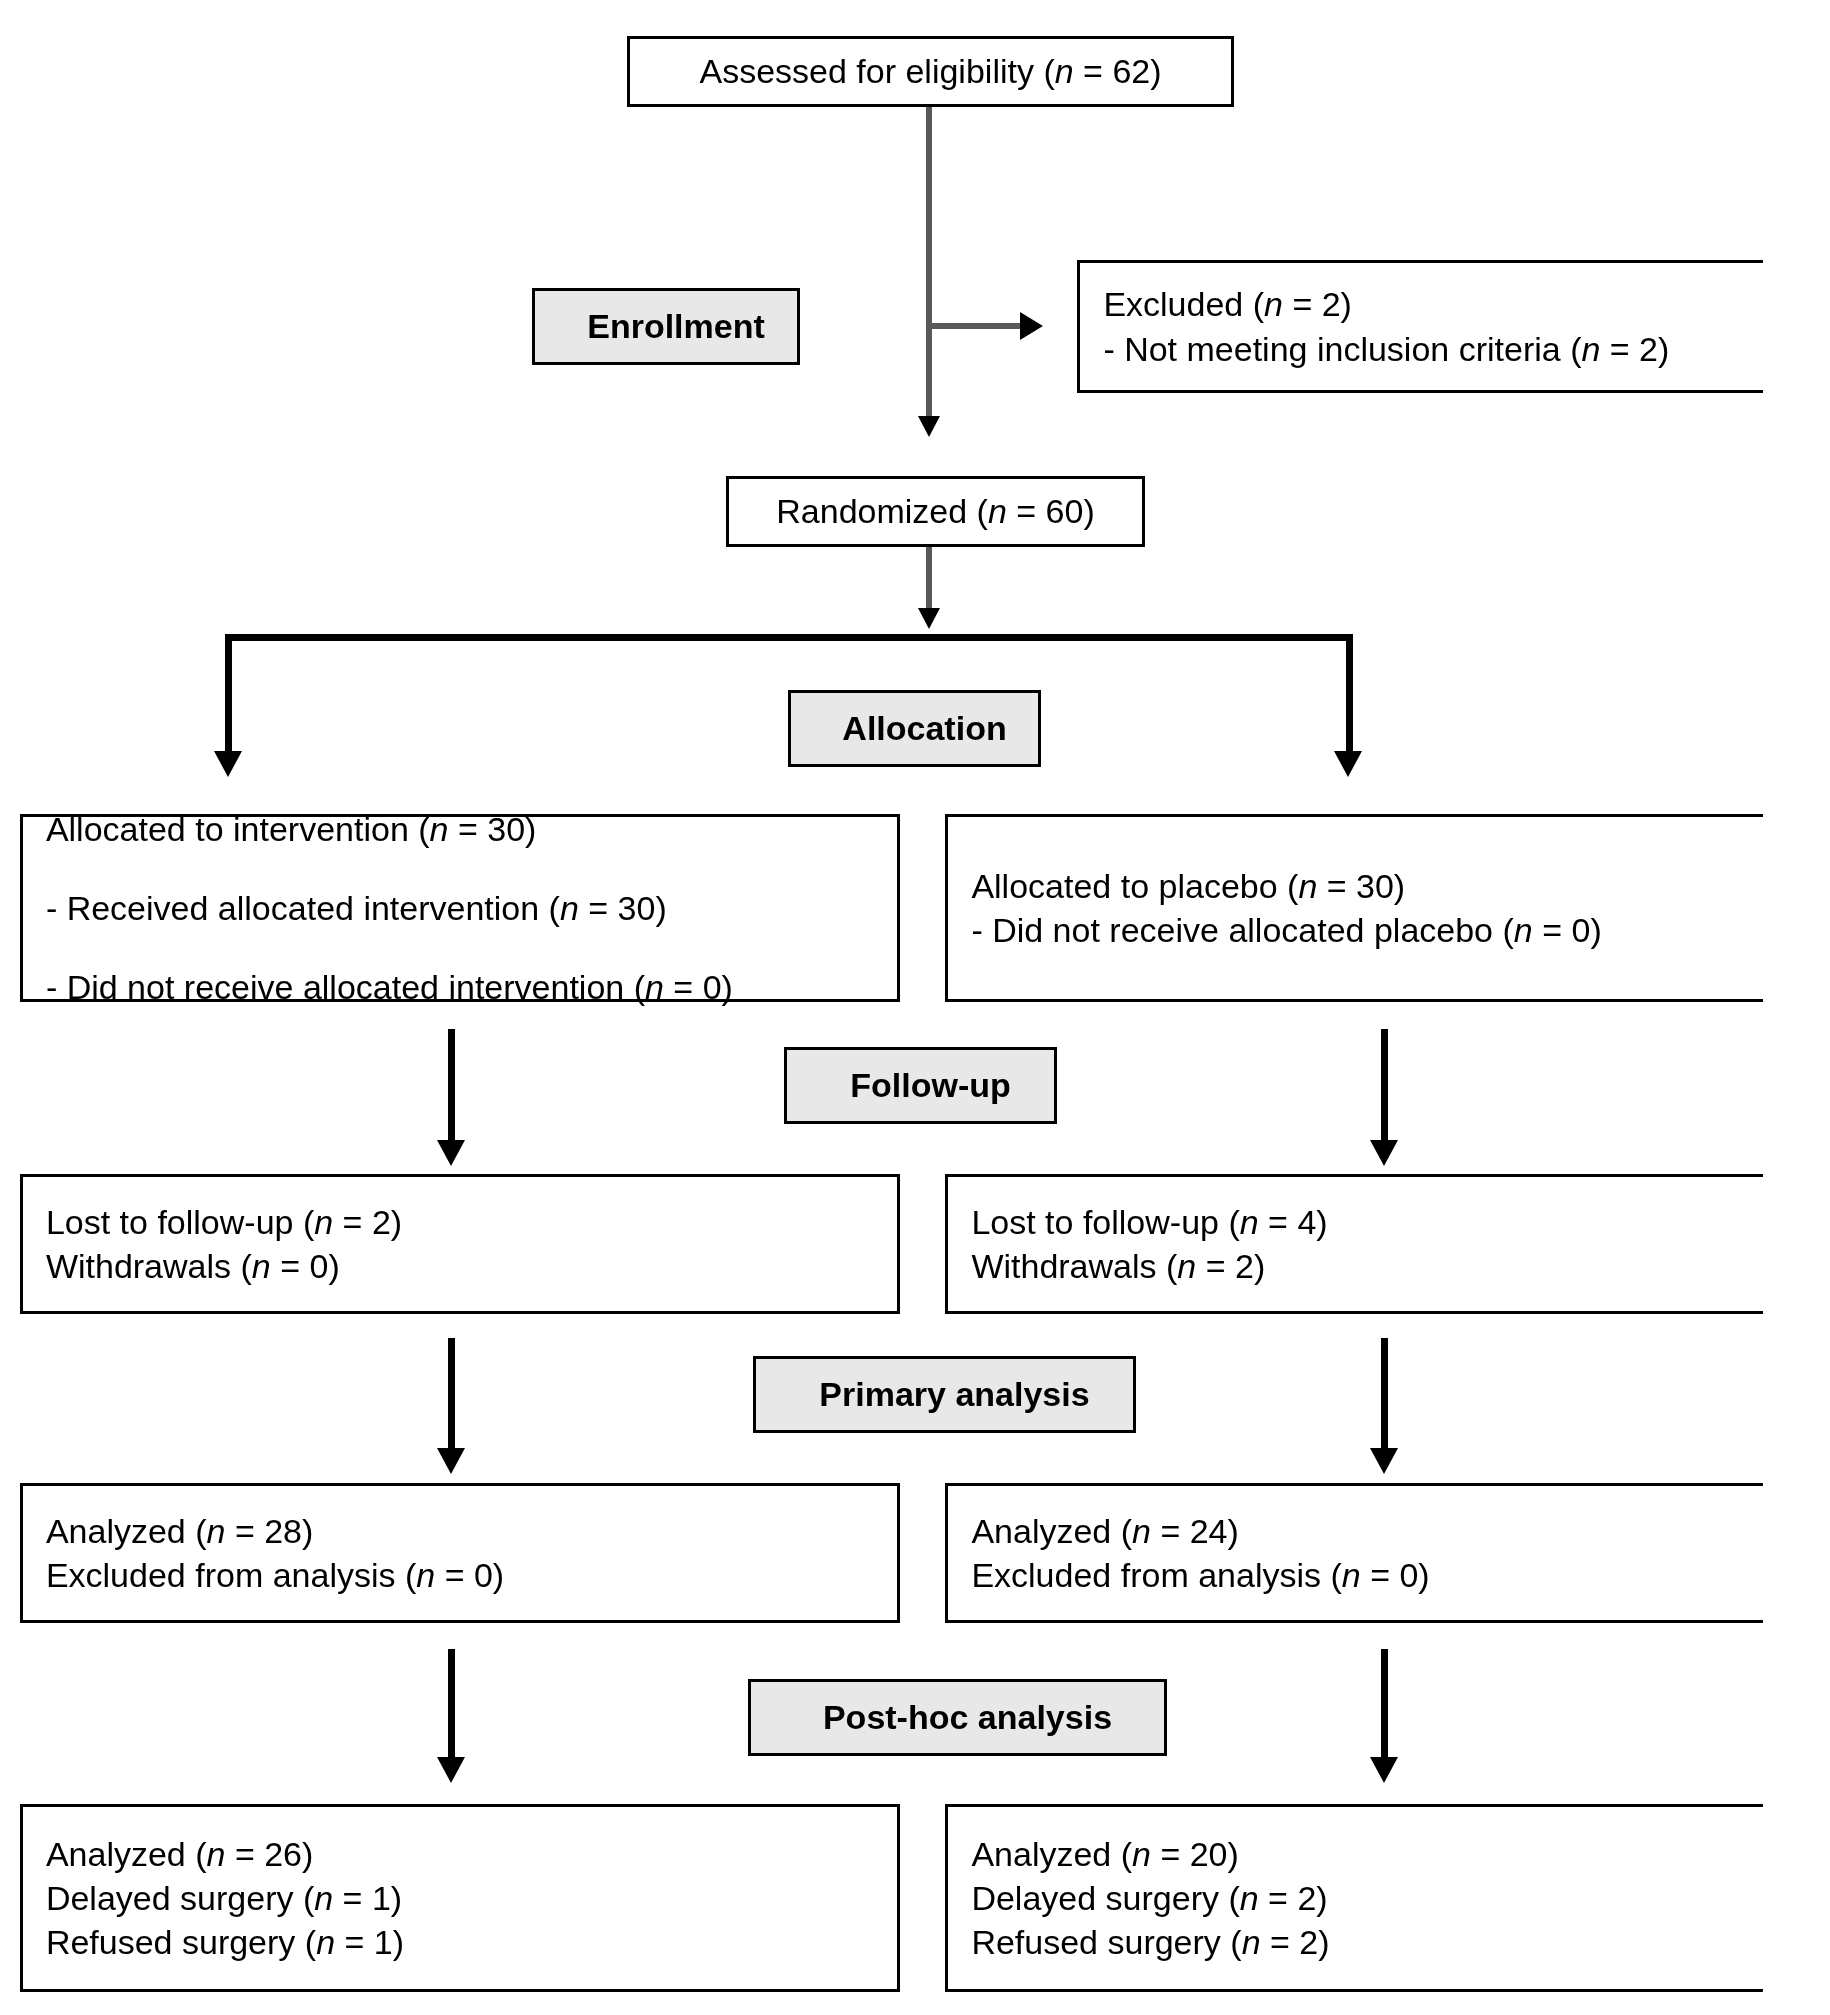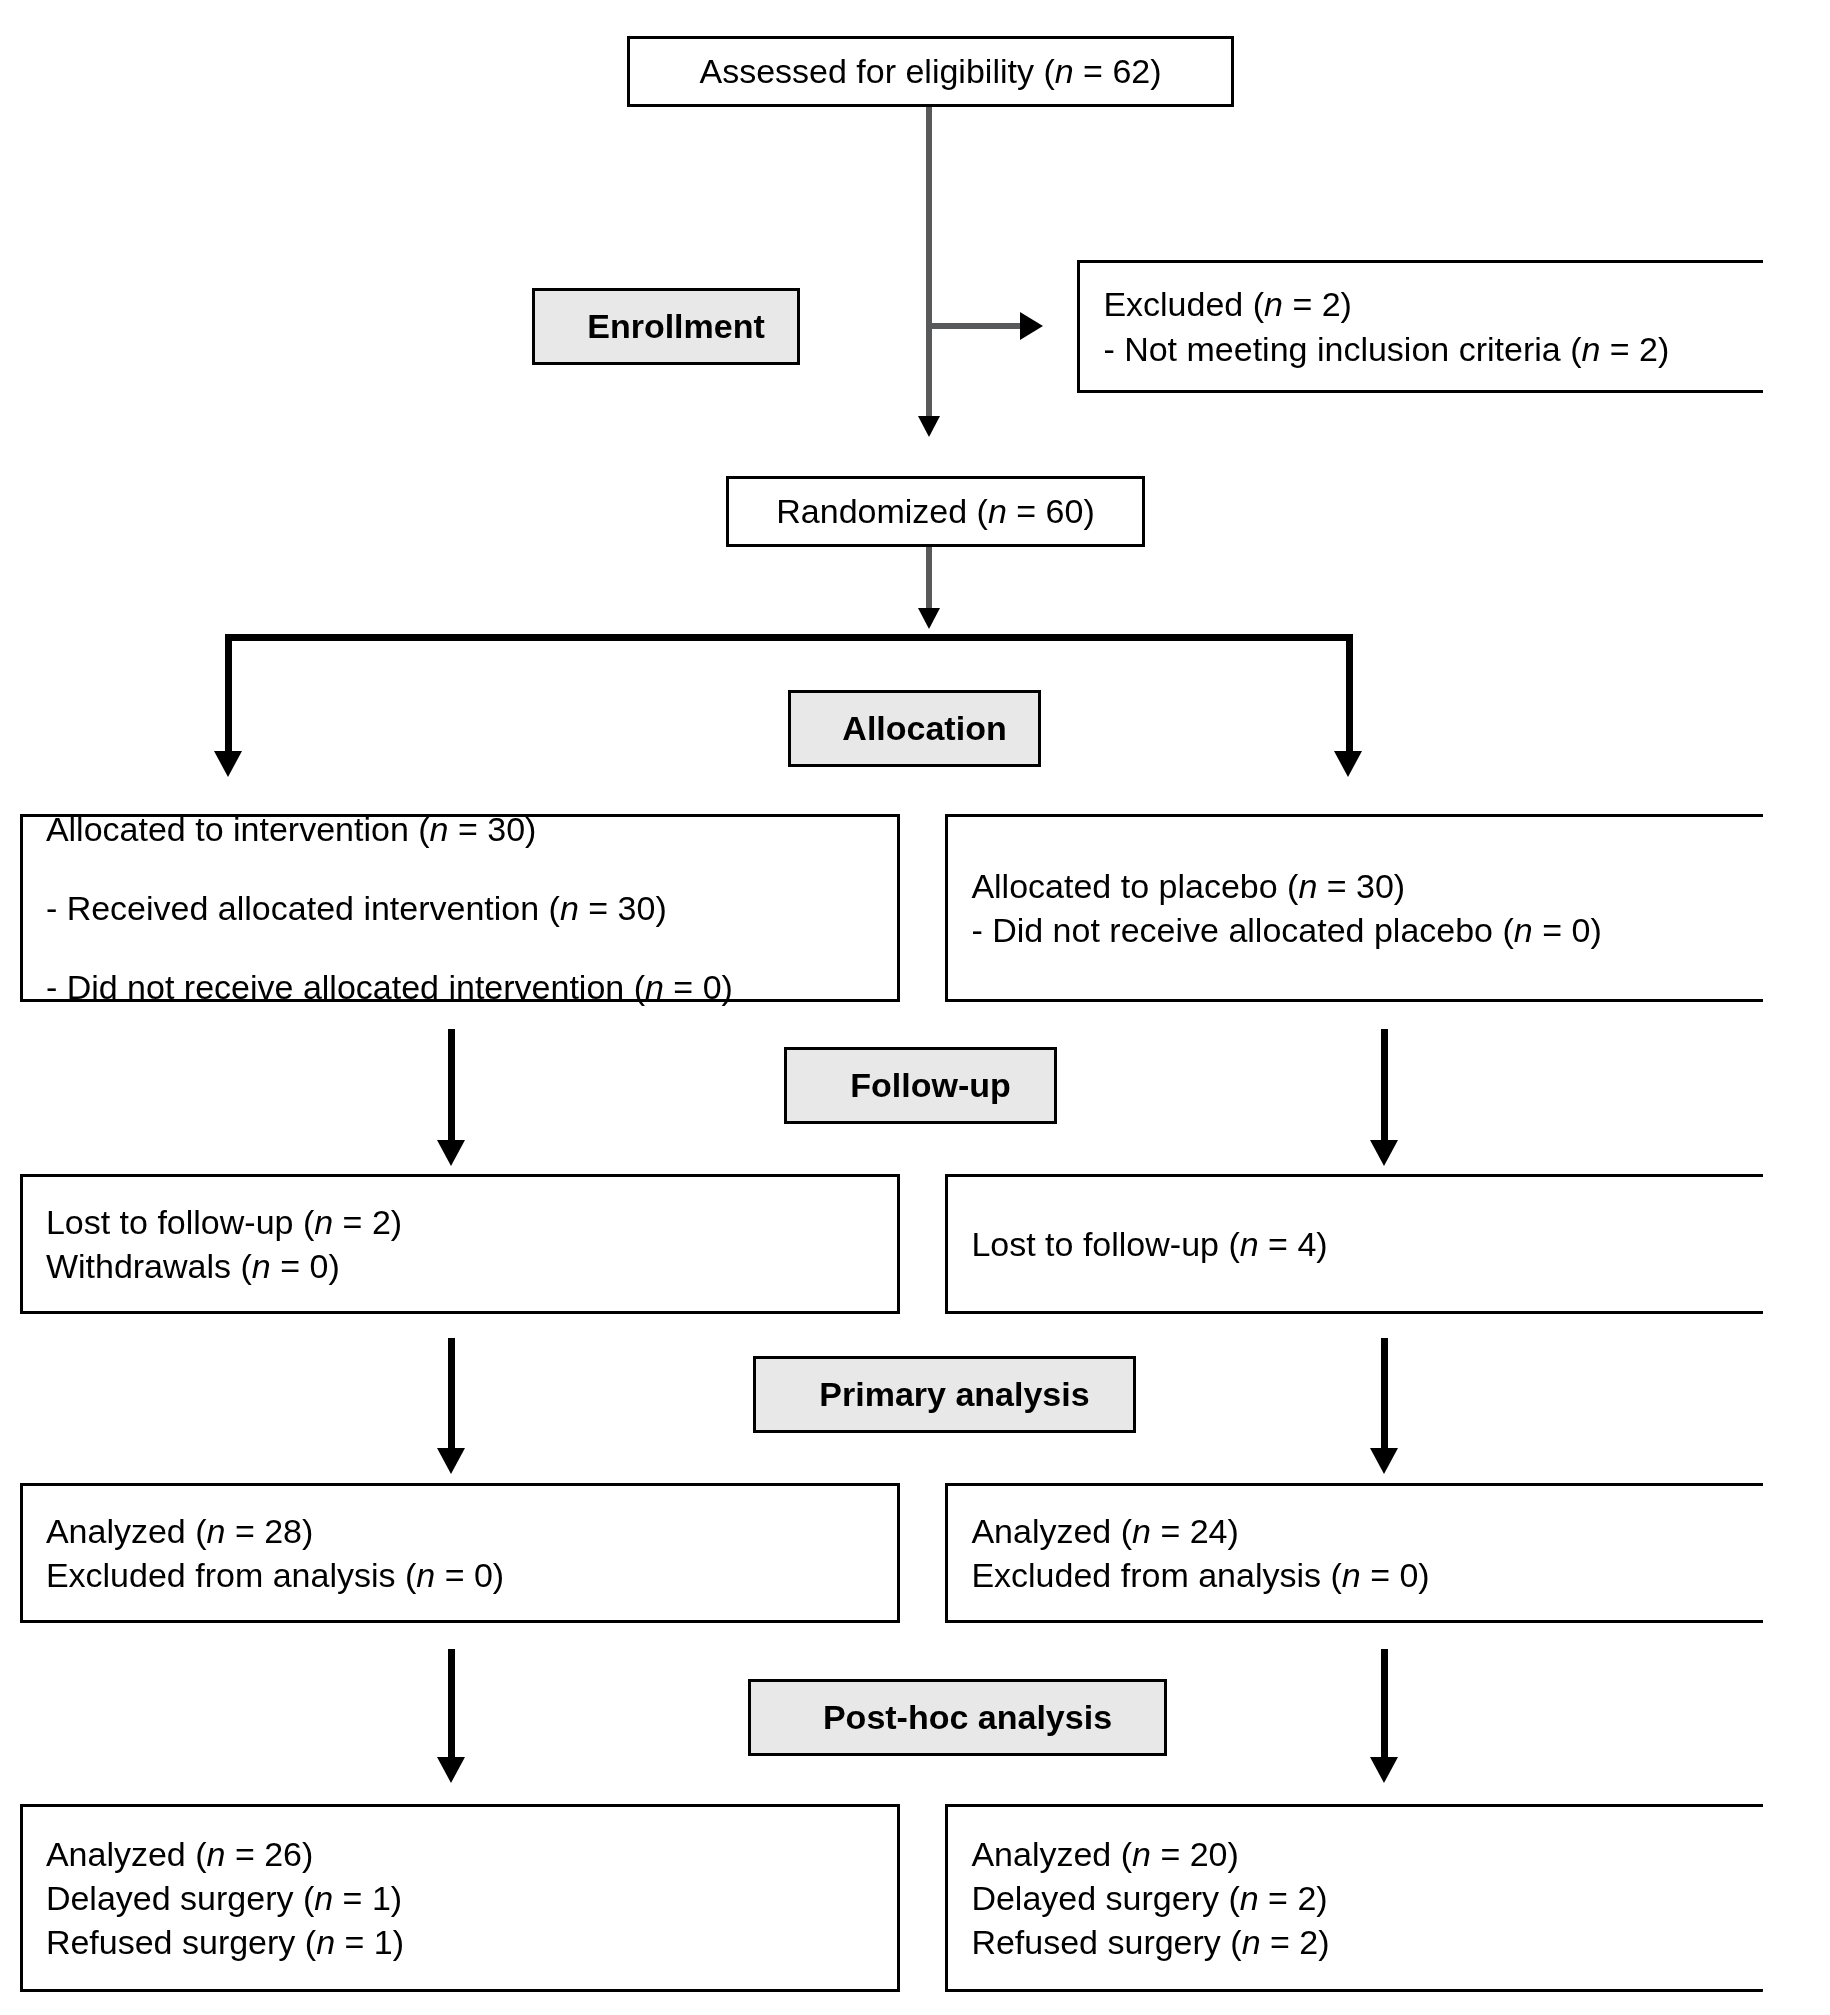--- a/index.html
+++ b/index.html
@@ -170,20 +170,23 @@
     </div>
     <div class="line">
       <span>Withdrawals (</span><i>n</i><span> = 0)</span>
     </div>
   </div>
 
   <div class="node" style="left:945px; top:1174px; width:867px; height:140px;">
     <div class="line">
       <span>Lost to follow-up (</span><i>n</i><span> = 4)</span>
     </div>
+    <div class="line">
+      <span>Withdrawals (</span><i>n</i><span> = 2)</span>
+    </div>
   </div>
 
   <div class="vline black" style="left:448px; top:1338px; width:6.5px; height:117px;"></div>
   <div class="arrowdown" style="left:437px; top:1448px;"></div>
 
   <div class="vline black" style="left:1381px; top:1338px; width:6.5px; height:117px;"></div>
   <div class="arrowdown" style="left:1370px; top:1448px;"></div>
 
   <div class="stage" style="left:753px; top:1356px; width:383px; height:77px;">
     <span>Primary analysis</span>

